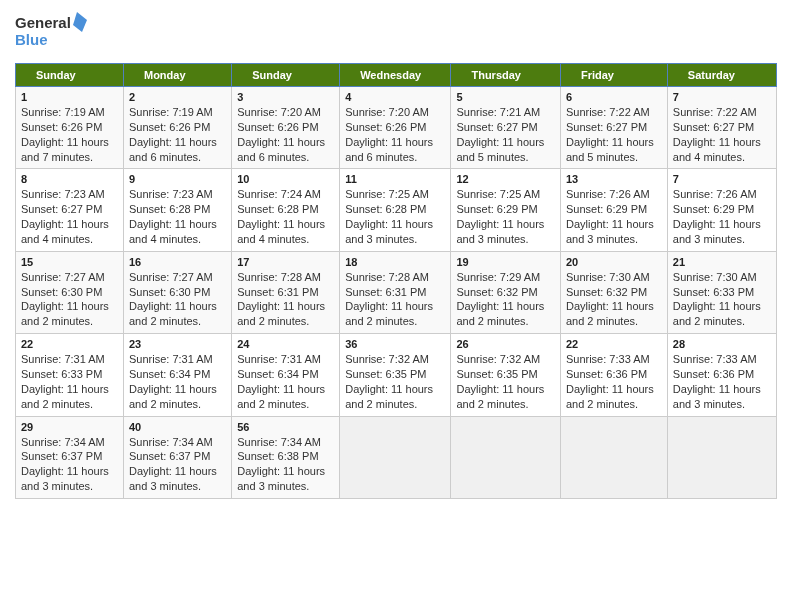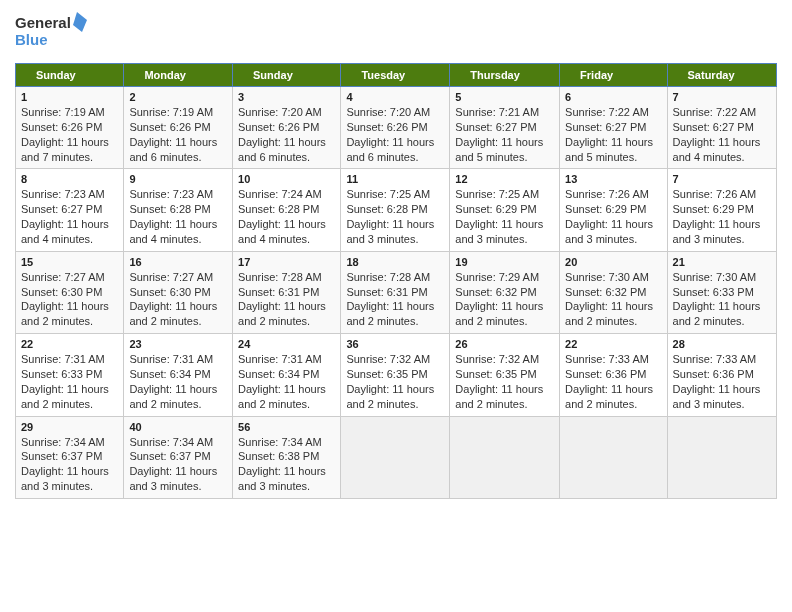--- a/index.html
+++ b/index.html
@@ -101,21 +101,21 @@
       <div class="location"></div>
     </div>
   </div>
 
   <table class="calendar-table">
     <thead>
       <tr id="weekday-header">
       <th>Sunday</th>
           <th>Monday</th>
           <th>Sunday</th>
-          <th>Tuesday</th>
+          <th>Wednesday</th>
           <th>Thursday</th>
           <th>Friday</th>
           <th>Saturday</th>
         </tr>
     </thead>
     <tbody id="calendar-body">
     <tr>
           <td>
             <span class="day-num">1</span>
             <div class="day-info">Sunrise: 7:19 AM<br>Sunset: 6:26 PM<br>Daylight: 11 hours<br>and 7 minutes.</div>

